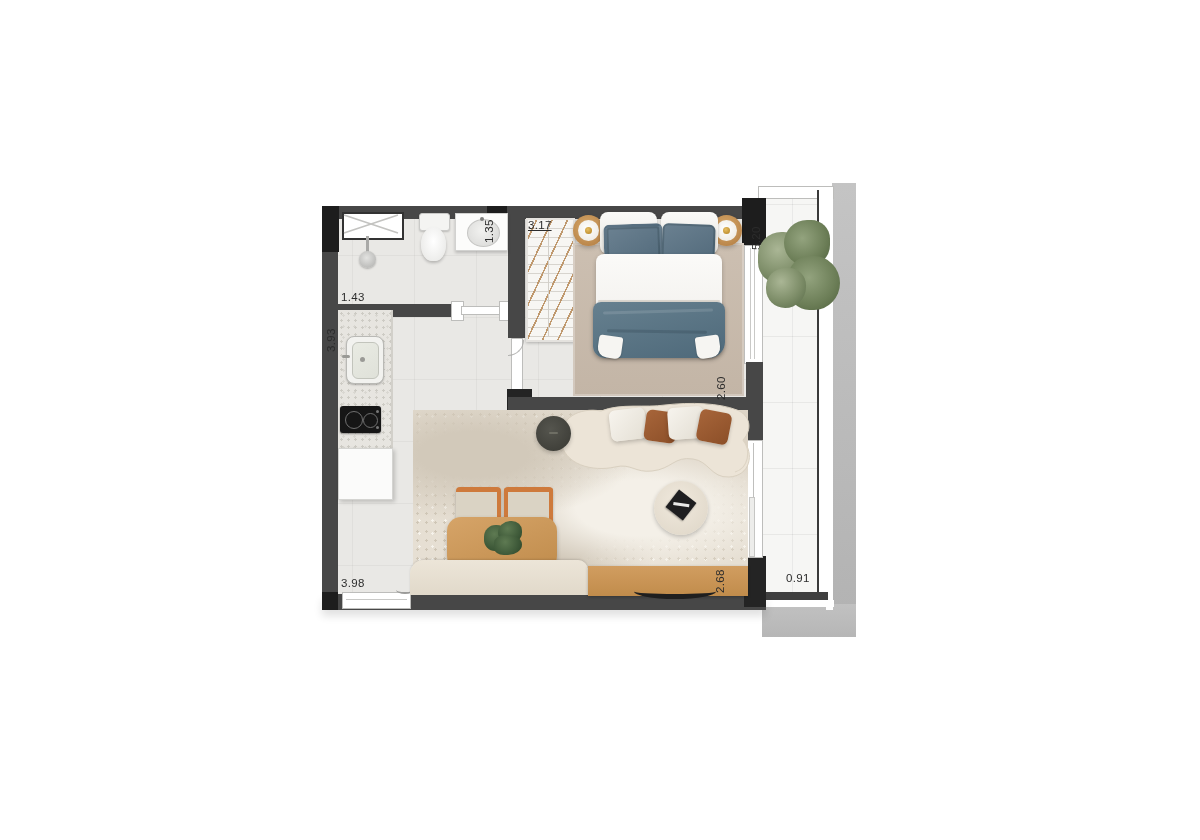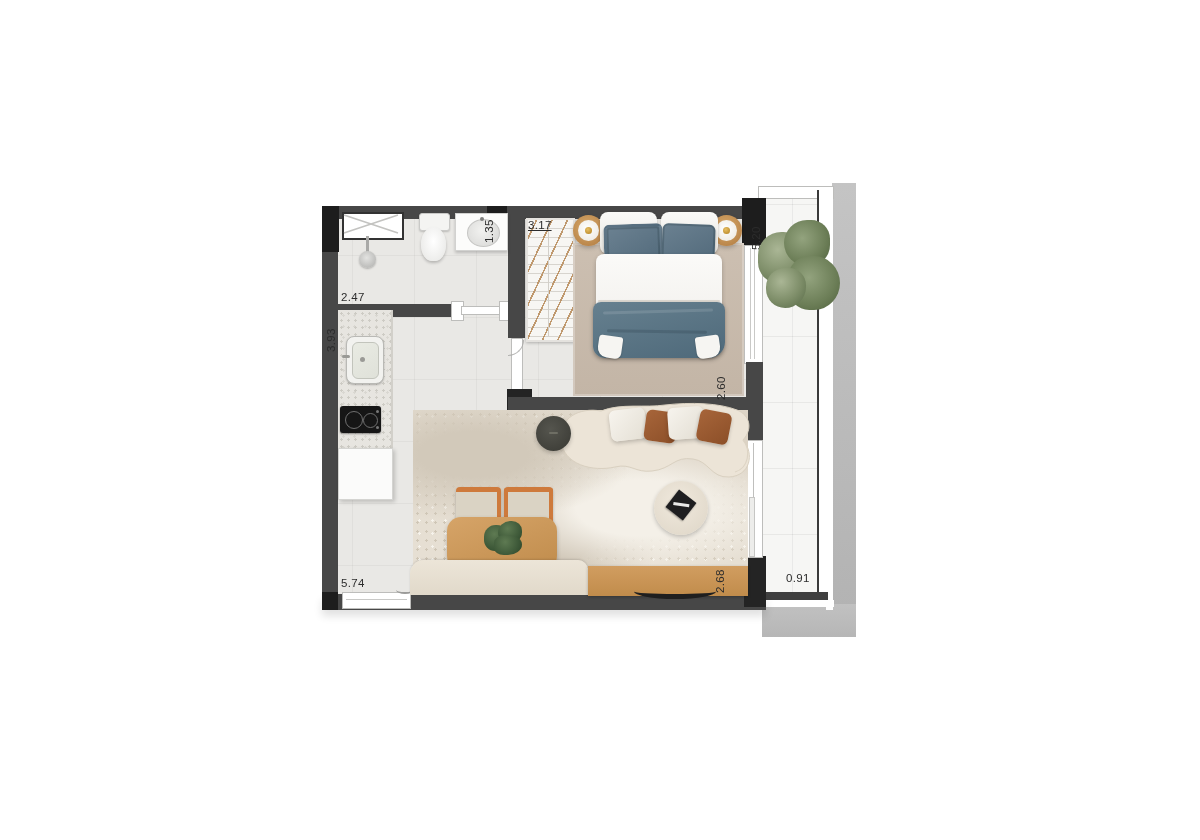--- a/index.html
+++ b/index.html
@@ -199,23 +199,23 @@
     <div class="abs" style="left:100px;top:126px;width:24px;height:22px;background:#f6f5f2;border-radius:3px 3px 10px 6px;transform:rotate(-8deg);box-shadow:0 1px 2px rgba(0,0,0,.25);"></div>
   </div>
 
   <div class="abs" style="left:756px;top:220px;width:86px;height:94px;z-index:5;">
     <div class="blob green1" style="left:2px;top:12px;width:52px;height:52px;"></div>
     <div class="blob green2" style="left:28px;top:0px;width:46px;height:46px;border-radius:55% 45% 50% 55%;"></div>
     <div class="blob green2" style="left:32px;top:36px;width:52px;height:54px;border-radius:45% 55% 55% 45%;"></div>
     <div class="blob green1" style="left:10px;top:48px;width:40px;height:40px;border-radius:50% 45% 55% 50%;"></div>
   </div>
 
-  <div class="lab" style="left:341px;top:291px;">2.47</div>
+  <div class="lab" style="left:341px;top:291px;">1.43</div>
   <div class="lab vlab" style="left:338px;top:339px;">3.93</div>
   <div class="lab vlab" style="left:496px;top:230px;">1.35</div>
   <div class="lab" style="left:528px;top:219px;text-decoration:underline;">3.17</div>
   <div class="lab vlab" style="left:763px;top:237px;">5.20</div>
   <div class="lab vlab" style="left:728px;top:387px;">2.60</div>
-  <div class="lab" style="left:341px;top:577px;">5.74</div>
+  <div class="lab" style="left:341px;top:577px;">3.98</div>
   <div class="lab vlab" style="left:727px;top:580px;">2.68</div>
   <div class="lab" style="left:786px;top:572px;">0.91</div>
 
 </div>
 
 </body></html>

